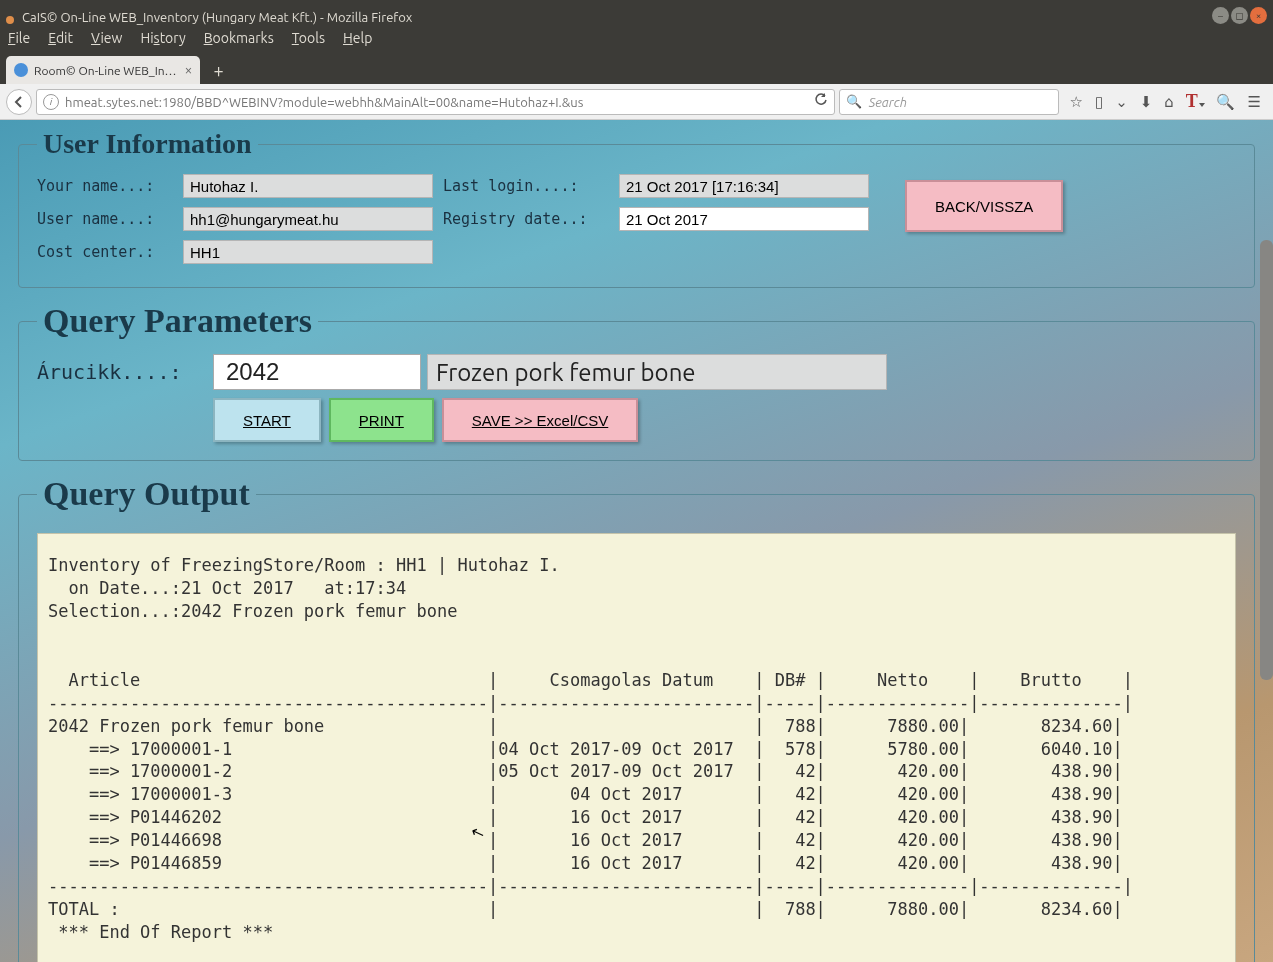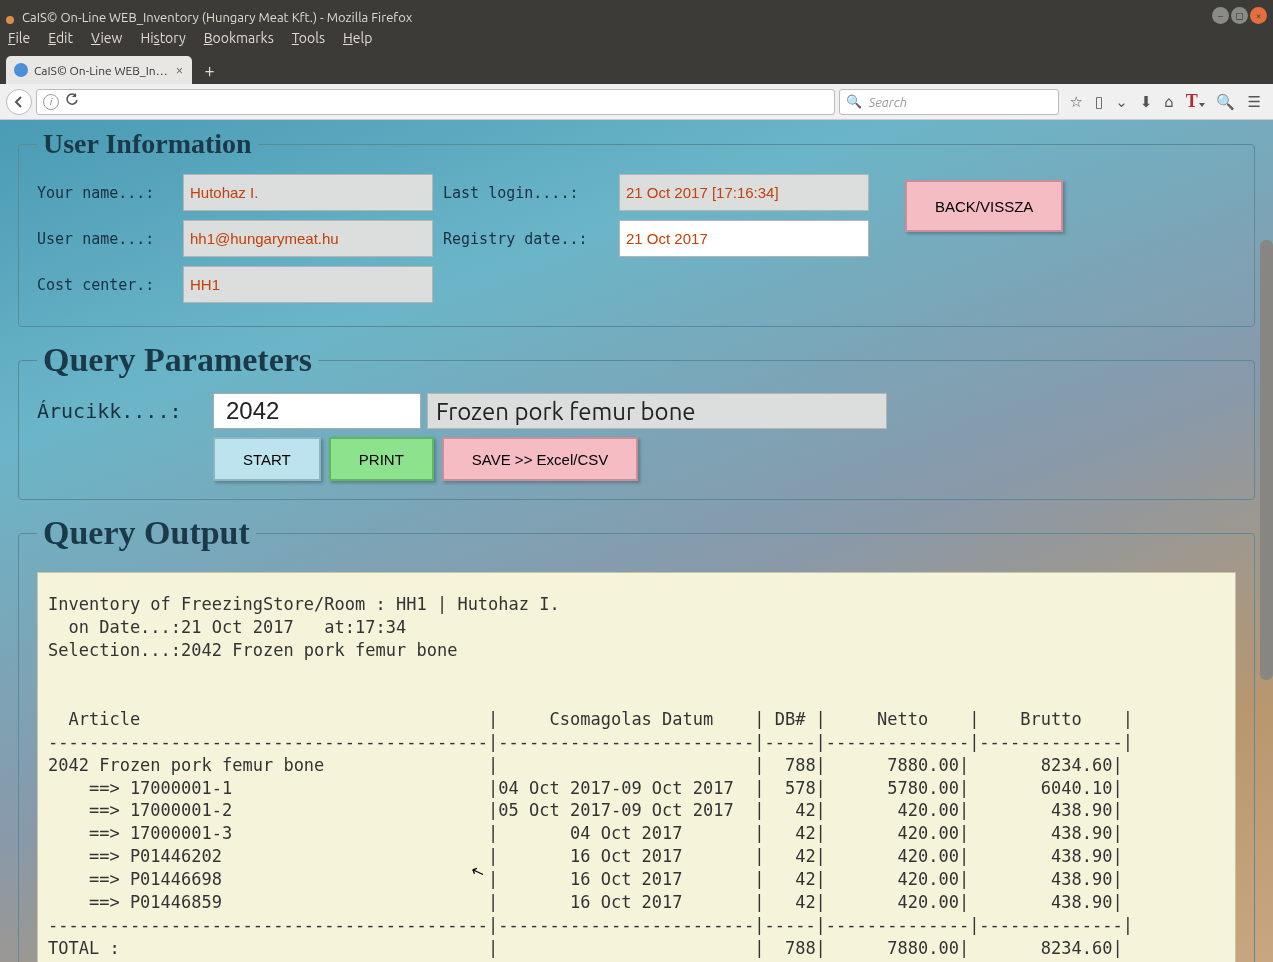--- a/index.html
+++ b/index.html
@@ -148,25 +148,25 @@
 .row { display: flex; align-items: center; margin-bottom: 5px; gap: 6px; }
 .lbl {
   font-family: "DejaVu Sans Mono", monospace;
   font-size: 15px;
   color: #1a3040;
   width: 140px;
 }
 .fld {
   background: #dcdddd;
   border: 1px solid #b5b5b5;
-  height: 37px;
+  height: 24px;
   padding: 2px 6px;
   font-size: 15px;
   width: 250px;
-  color: #c2410c;
+  color: #000000;
 }
 .fld.white { background: #fff; }
 .userinfo-grid { display: flex; gap: 10px; align-items: flex-start;}
 .userinfo-col { display: flex; flex-direction: column; gap: 4px; }
 
 .btn {
   height: 44px;
   border: 2px solid #999;
   font-size: 15px;
   font-weight: normal;
@@ -188,21 +188,21 @@
   background: #fff; border: 1px solid #aaa;
   height: 36px; width: 208px;
   font-size: 24px; padding: 2px 12px; color: #222;
 }
 .qp-desc {
   background: #dcdddd; border: 1px solid #b5b5b5;
   height: 36px; width: 460px;
   font-size: 24px; padding: 2px 8px; color: #222;
   display: flex; align-items: center;
 }
-.qp-buttons { display: flex; gap: 8px; margin-top: 8px; margin-left: 176px; }
+.qp-buttons { display: flex; gap: 8px; margin-top: 8px; margin-left: 176px; text-decoration: underline; }
 
 .output-box {
   background: #f5f3da;
   border: 1px solid #c5c3aa;
   padding: 20px 10px;
   font-family: "DejaVu Sans Mono", "Courier New", monospace;
   font-size: 17px;
   color: #333;
   white-space: pre;
   line-height: 1.35;
@@ -247,34 +247,35 @@
   <span><span class="mkey">V</span>iew</span>
   <span>Hi<span class="mkey">s</span>tory</span>
   <span><span class="mkey">B</span>ookmarks</span>
   <span><span class="mkey">T</span>ools</span>
   <span><span class="mkey">H</span>elp</span>
 </div>
 
 <div class="tabstrip">
   <div class="tab">
     <div class="favicon"></div>
-    <div class="tabtitle">CaIS© On-Line WEB_In…</div>
+    <div class="tabtitle">Room© On-Line WEB_In…</div>
     <div class="tabclose">×</div>
   </div>
   <div class="newtab">+</div>
 </div>
 
 <div class="urlbar">
   <div class="navbtn back">
     <svg width="14" height="14" viewBox="0 0 14 14">
         <path d="M9 2 L4 7 L9 12" stroke="#555" stroke-width="2" fill="none"></path>
       </svg>
   </div>
   <div class="urlfield">
     <div class="info-icon">i</div>
+    <div class="urltext"><span>hmeat.sytes.net</span><span>:1980/BBD^WEBINV?module=webhh&amp;MainAlt=00&amp;name=Hutohaz+I.&amp;us</span></div>
     <div class="reload">
       <svg width="14" height="14" viewBox="0 0 14 14">
           <path d="M11 3 A5 5 0 1 0 12 7" stroke="#555" stroke-width="1.5" fill="none"></path>
           <path d="M11 0 L11 4 L7 4 Z" fill="#555"></path>
         </svg>
     </div>
   </div>
   <div class="searchfield">
     <span class="mag">🔍</span>
     <span>Search</span>

